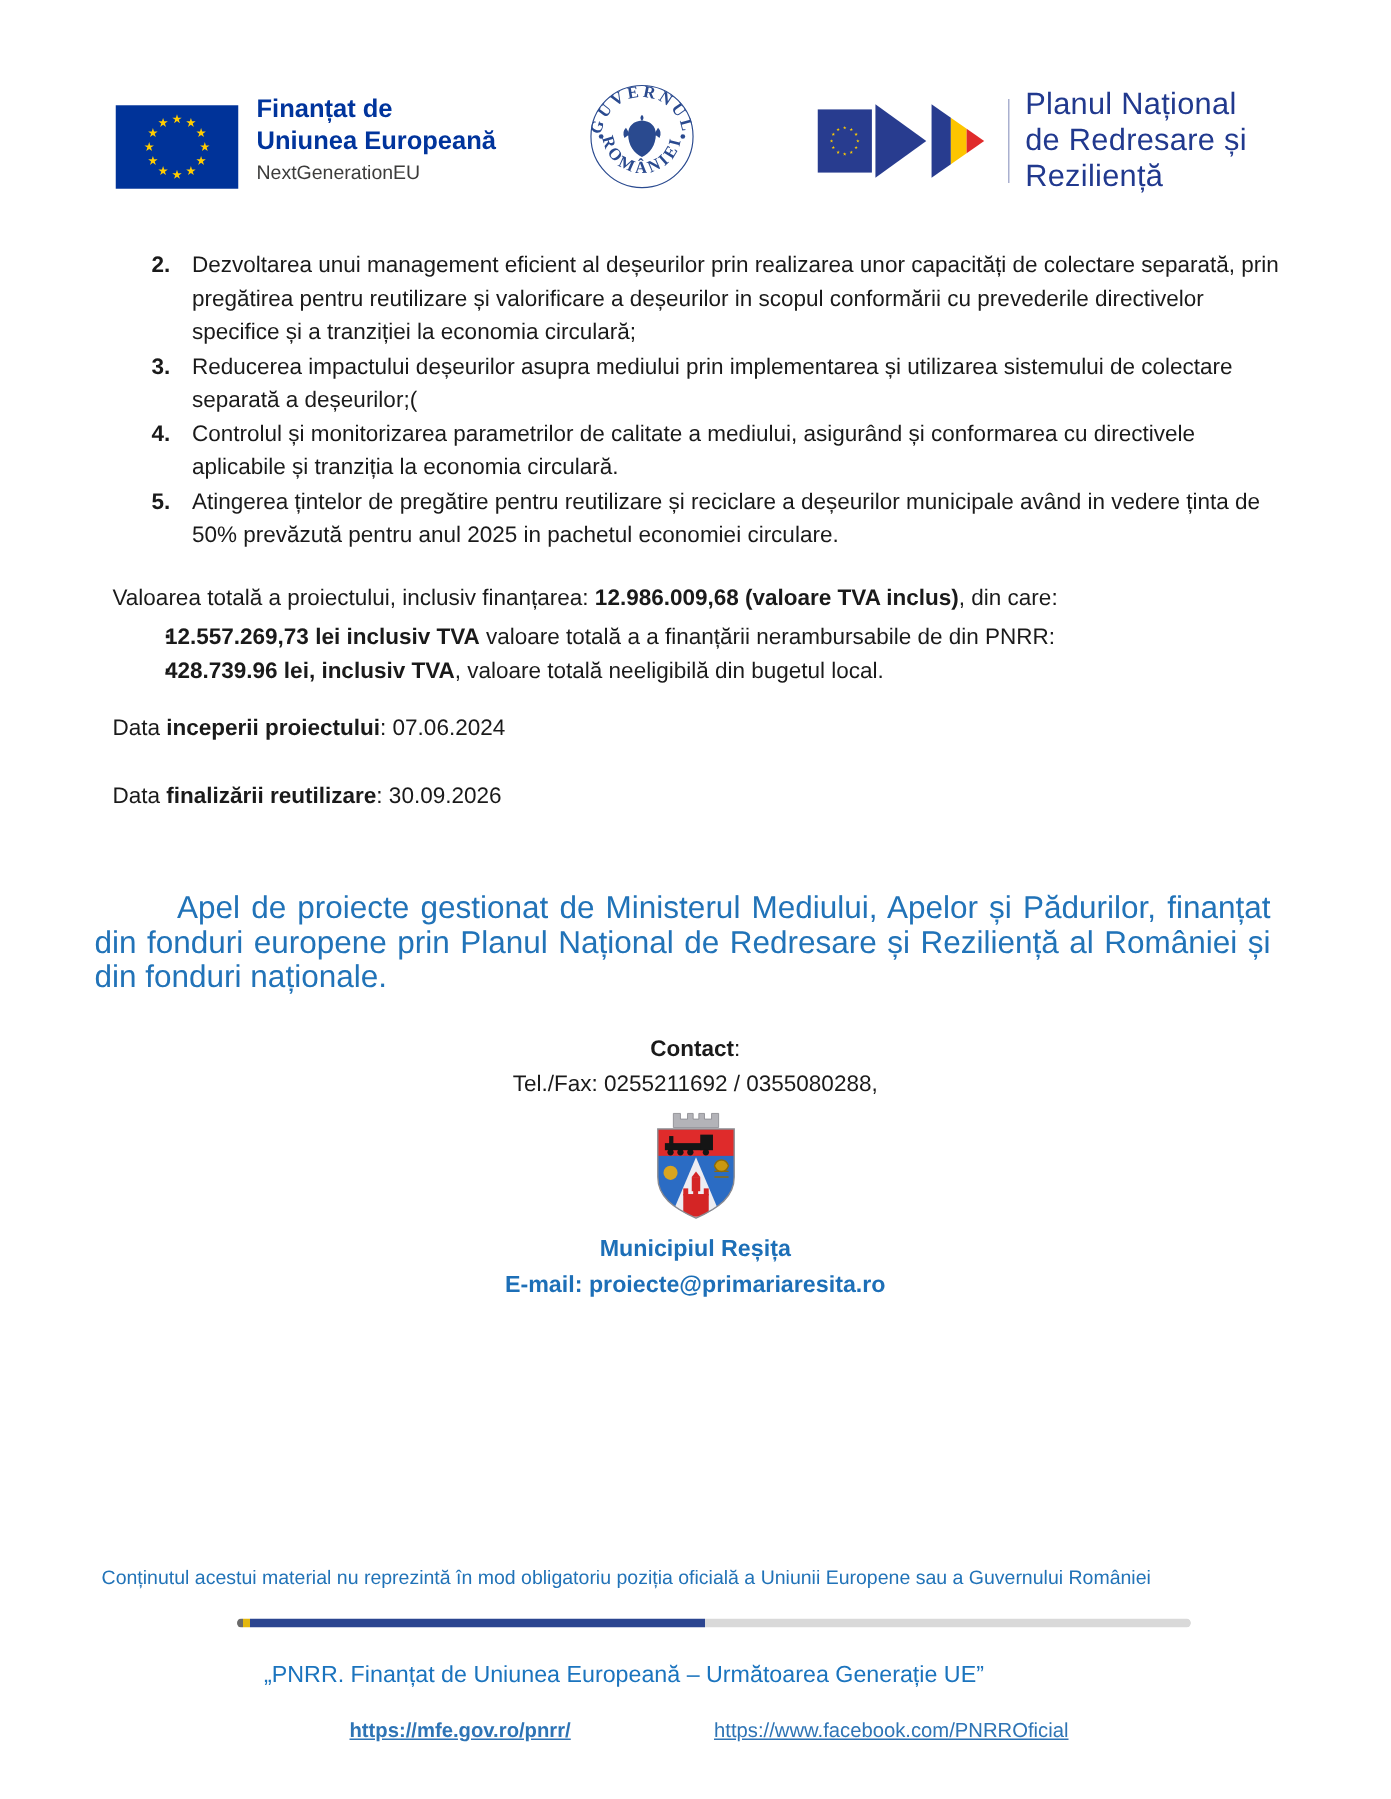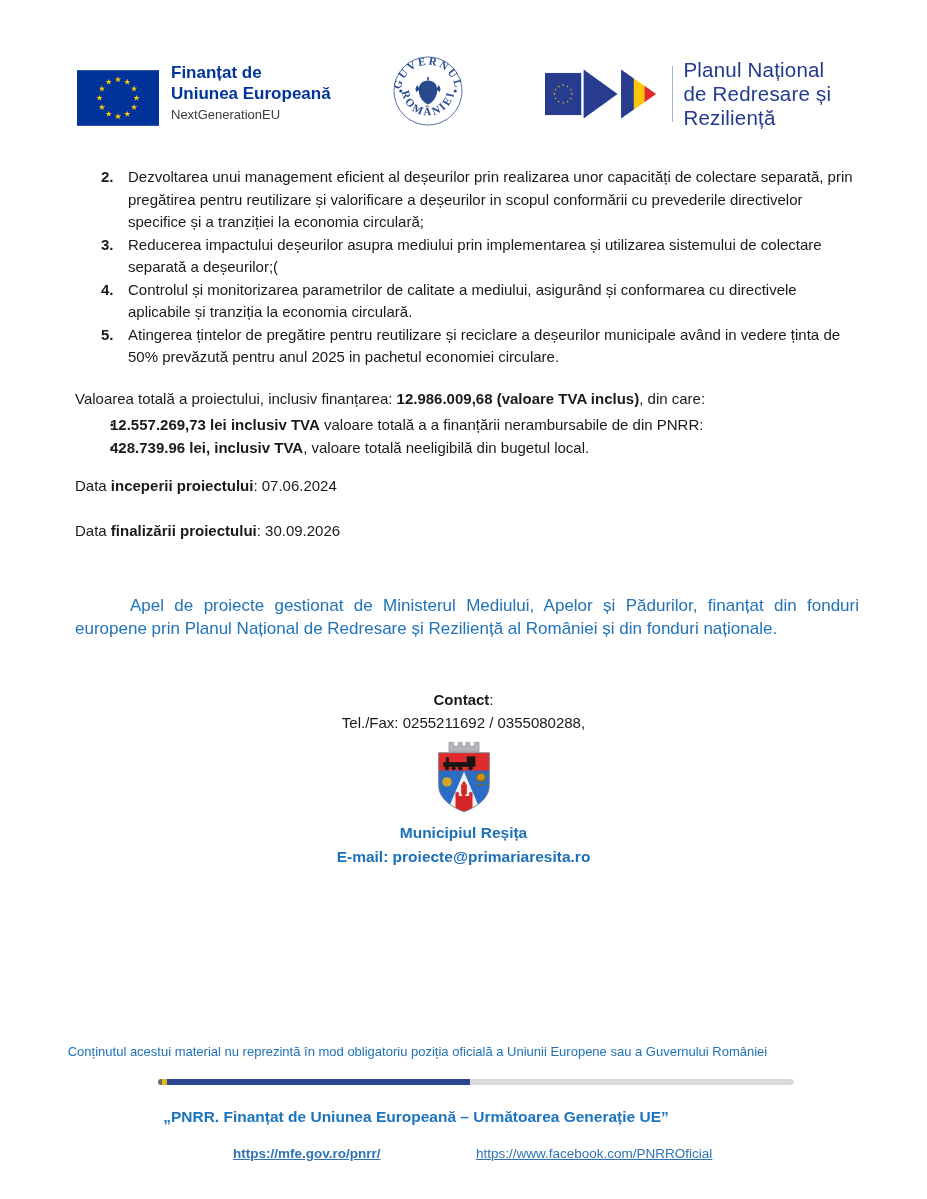--- a/index.html
+++ b/index.html
@@ -21,43 +21,43 @@
   .objectives li { display:flex; font-size:15px; line-height:22.5px; }
   .objectives .num { width:53px; padding-left:26px; font-weight:bold; flex:none; }
   .objectives .txt { flex:1; }
   .value-block { position:absolute; left:75px; top:388px; width:782px; font-size:15px; line-height:22px; }
   .value-bullets { margin-top:3px; }
   .vb { display:flex; line-height:23px; }
   .vb .sq { width:26px; padding-left:35px; flex:none; font-size:10px; line-height:23px; }
   .date-line { position:absolute; left:75px; font-size:15px; }
   .d1 { top:477px; } .d2 { top:522px; }
   .funding-note {
-    position:absolute; left:75px; top:594px; width:784px;
-    color:#2173b8; font-size:17px; line-height:23px;
+    position:absolute; left:63px; top:594px; width:784px;
+    color:#2173b8; font-size:21px; line-height:23px;
     text-align:justify; text-indent:55px;
   }
   
   .contact-heading { position:absolute; left:0; top:691px; width:927px; text-align:center; font-size:15px; }
   .tel-line { position:absolute; left:0; top:714px; width:927px; text-align:center; font-size:15px; }
   .coa-wrap { position:absolute; left:0; top:739px; width:927px; text-align:center; }
   .muni-line { position:absolute; left:0; top:824px; width:927px; text-align:center;
                color:#1d6fb7; font-weight:bold; font-size:15.5px; }
   .email-line { position:absolute; left:0; top:848px; width:927px; text-align:center;
                color:#1d6fb7; font-weight:bold; font-size:15.5px; }
   .email-line a { color:#1d6fb7; text-decoration:none; }
   
   .disclaimer { position:absolute; left:0; top:1044px; width:835px; text-align:center;
                 color:#2173b8; font-size:13px; }
   .divider-bar { position:absolute; left:158px; top:1079px; width:636px; height:5.5px;
                  border-radius:3px; overflow:hidden; display:flex; }
   .divider-bar .tip  { width:12px; background:linear-gradient(90deg,#6a6a6a 0 4px,#e3b70e 4px 9px,#2b4590 9px); }
   .divider-bar .navy { width:300px; background:#2b4590; }
   .divider-bar .gray { flex:1; background:#d9d9d9; border-radius:0 3px 3px 0; }
   .slogan { position:absolute; left:0; top:1108px; width:832px; text-align:center;
-            color:#1b74be; font-weight:bold; font-size:15.5px; }
+            color:#1b74be; font-weight:normal; font-size:15.5px; }
   .links-row { position:absolute; left:0; top:1146px; width:927px; font-size:13.5px; }
   .links-row a { color:#2e74b5; text-decoration:underline; }
   .link-1 { position:absolute; left:233px;font-weight:bold; }
   .link-2 { position:absolute; left:452px;padding-left:24px; }
   .bold { font-weight:bold; }
 </style>
 </head>
 <body>
 
 <div class="page">
@@ -174,21 +174,21 @@
         <span class="sq">▪</span>
         <span><span class="bold">428.739.96 lei, inclusiv TVA</span><span>, valoare totală neeligibilă din bugetul local.</span></span>
       </div>
     </div>
   </div>
 
   <div class="date-line d1">
     <span>Data </span><span class="bold">inceperii proiectului</span><span>: 07.06.2024</span>
   </div>
   <div class="date-line d2">
-    <span>Data </span><span class="bold">finalizării proiectului</span><span>: 30.09.2026</span>
+    <span>Data </span><span class="bold">finalizării reutilizare</span><span>: 30.09.2026</span>
   </div>
 
   <p class="funding-note">Apel de proiecte gestionat de Ministerul Mediului, Apelor  și Pădurilor, finanțat din fonduri europene prin Planul Național de Redresare și Reziliență al României și din fonduri naționale.</p>
 
   <div class="contact-heading">
     <span class="bold">Contact</span><span>:</span>
   </div>
   <div class="tel-line">Tel./Fax: 0255211692 / 0355080288,</div>
 
   <div class="coa-wrap">

